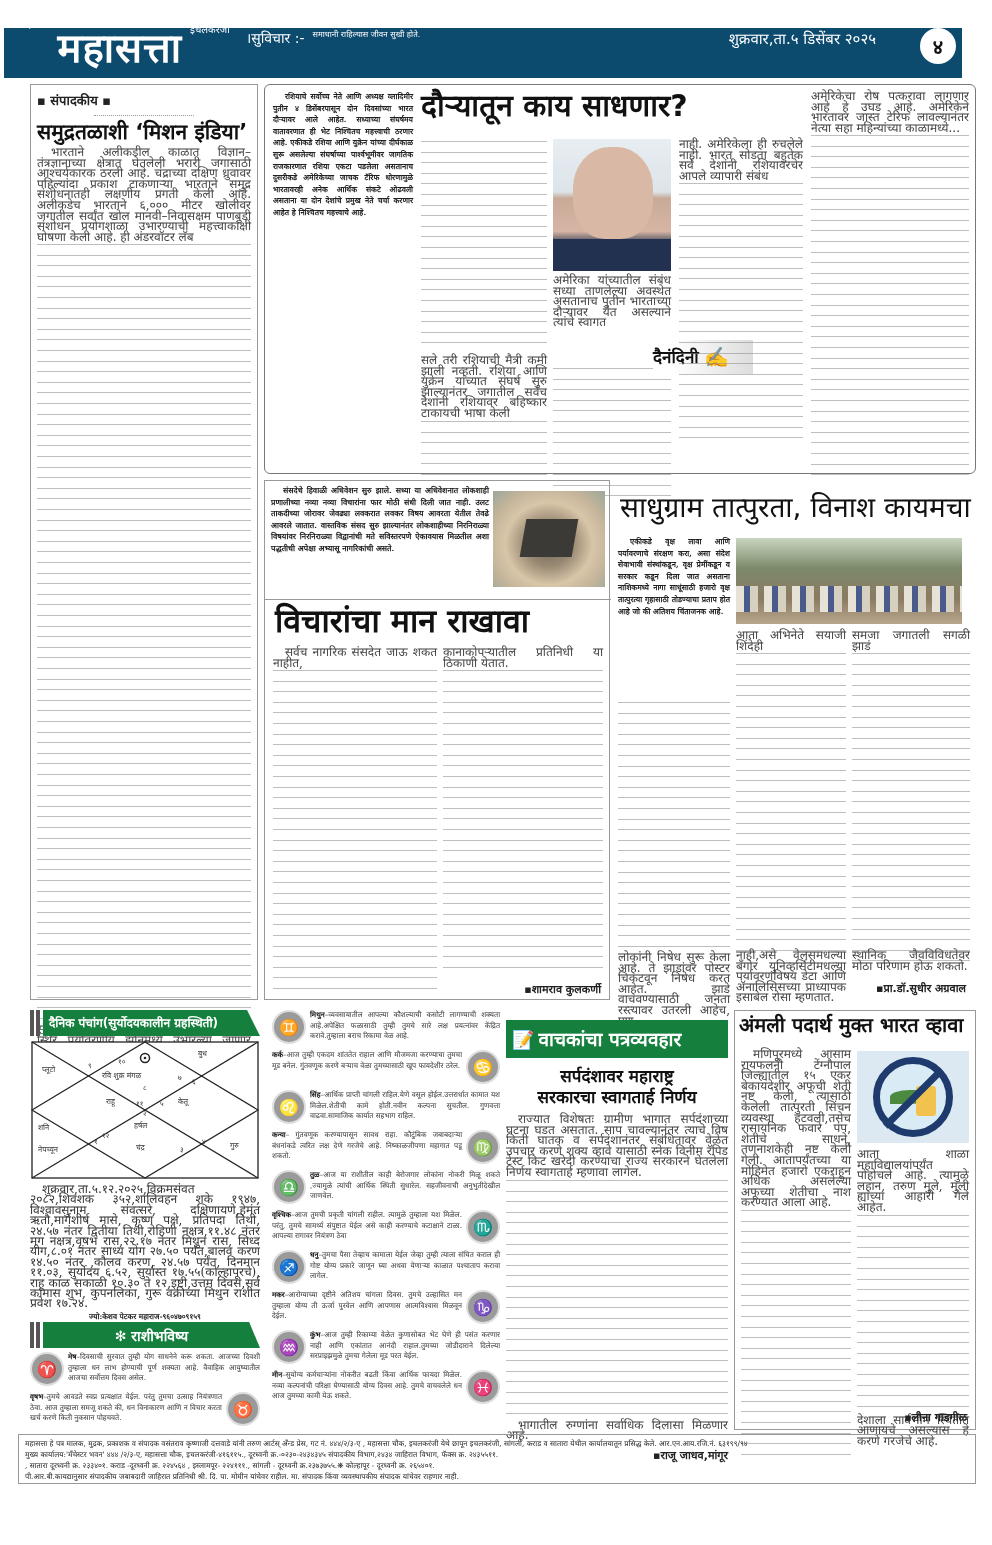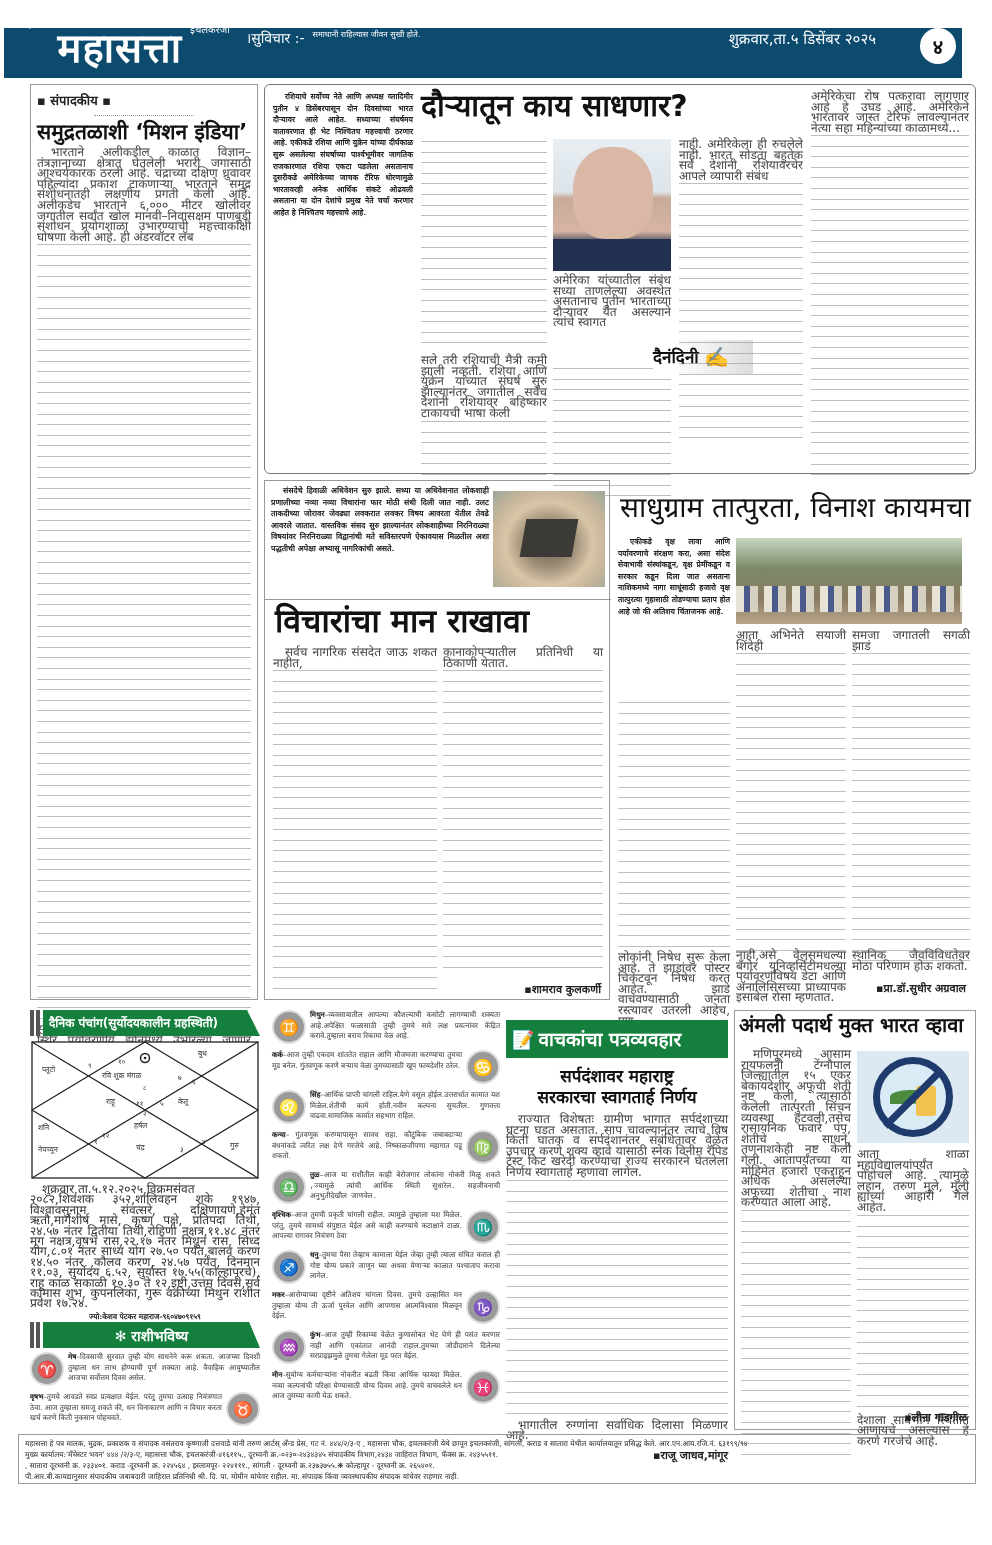--- a/index.html
+++ b/index.html
@@ -193,21 +193,21 @@
     <div style="display: flex; align-items: flex-start; gap: 4px; margin-bottom: 6px;">
       <div class="rashi-icon">♌</div>
       <div class="txt" style="flex: 1 1 0%; color: rgb(51, 51, 51); font-size: 7.2px; line-height: 10.6px;"><span class="rashi-name">सिंह</span><span>–आर्थिक प्राप्ती चांगली राहिल.येणे वसूल होईल.उत्तरार्धात कामात यश मिळेल.शेतीची कामे होती.नवीन कल्पना सुचतील. गुणवत्ता वाढवा.सामाजिक कार्यात सहभाग राहिल.</span></div>
     </div>
     <div style="display: flex; align-items: flex-start; gap: 4px; margin-bottom: 6px; flex-direction: row-reverse;">
       <div class="rashi-icon">♍</div>
       <div class="txt" style="flex: 1 1 0%; color: rgb(51, 51, 51); font-size: 7.2px; line-height: 10.6px;"><span class="rashi-name">कन्या</span><span>– गुंतवणूक करण्यापासून सावध राहा. कौटुंबिक जबाबदाऱ्या बंधनांकडे त्वरित लक्ष देणे गरजेचे आहे. निष्काळजीपणा महागात पडू शकतो.</span></div>
     </div>
     <div style="display: flex; align-items: flex-start; gap: 4px; margin-bottom: 6px;">
       <div class="rashi-icon">♎</div>
-      <div class="txt" style="flex: 1 1 0%; color: rgb(51, 51, 51); font-size: 7.2px; line-height: 10.6px; font-family: Liberation Mono, monospace;"><span class="rashi-name">तुळ</span><span>–आज या राशीतील काही बेरोजगार लोकांना नोकरी मिळू शकते ,ज्यामुळे त्यांची आर्थिक स्थिती सुधारेल. सहजीवनाची अनुभुतीदेखील जाणवेल.</span></div>
+      <div class="txt" style="flex: 1 1 0%; color: rgb(51, 51, 51); font-size: 7.2px; line-height: 10.6px;"><span class="rashi-name">तुळ</span><span>–आज या राशीतील काही बेरोजगार लोकांना नोकरी मिळू शकते ,ज्यामुळे त्यांची आर्थिक स्थिती सुधारेल. सहजीवनाची अनुभुतीदेखील जाणवेल.</span></div>
     </div>
     <div style="display: flex; align-items: flex-start; gap: 4px; margin-bottom: 6px; flex-direction: row-reverse;">
       <div class="rashi-icon">♏</div>
       <div class="txt" style="flex: 1 1 0%; color: rgb(51, 51, 51); font-size: 7.2px; line-height: 10.6px;"><span class="rashi-name">वृश्चिक</span><span>–आज तुमची प्रकृती चांगली राहील. त्यामुळे तुम्हाला यश मिळेल. परंतु, तुमचे सामर्थ्य संपुष्टात येईल असे काही करण्याचे कटाक्षाने टाळा. आपल्या रागावर नियंत्रण ठेवा</span></div>
     </div>
     <div style="display: flex; align-items: flex-start; gap: 4px; margin-bottom: 6px;">
       <div class="rashi-icon">♐</div>
       <div class="txt" style="flex: 1 1 0%; color: rgb(51, 51, 51); font-size: 7.2px; line-height: 10.6px;"><span class="rashi-name">धनु</span><span>–तुमचा पैसा तेव्हाच कामाला येईल जेव्हा तुम्ही त्याला संचित कराल ही गोष्ट योग्य प्रकारे जाणून घ्या अथवा येणाऱ्या काळात पश्चाताप करावा लागेल.</span></div>
     </div>
     <div style="display: flex; align-items: flex-start; gap: 4px; margin-bottom: 6px; flex-direction: row-reverse;">

